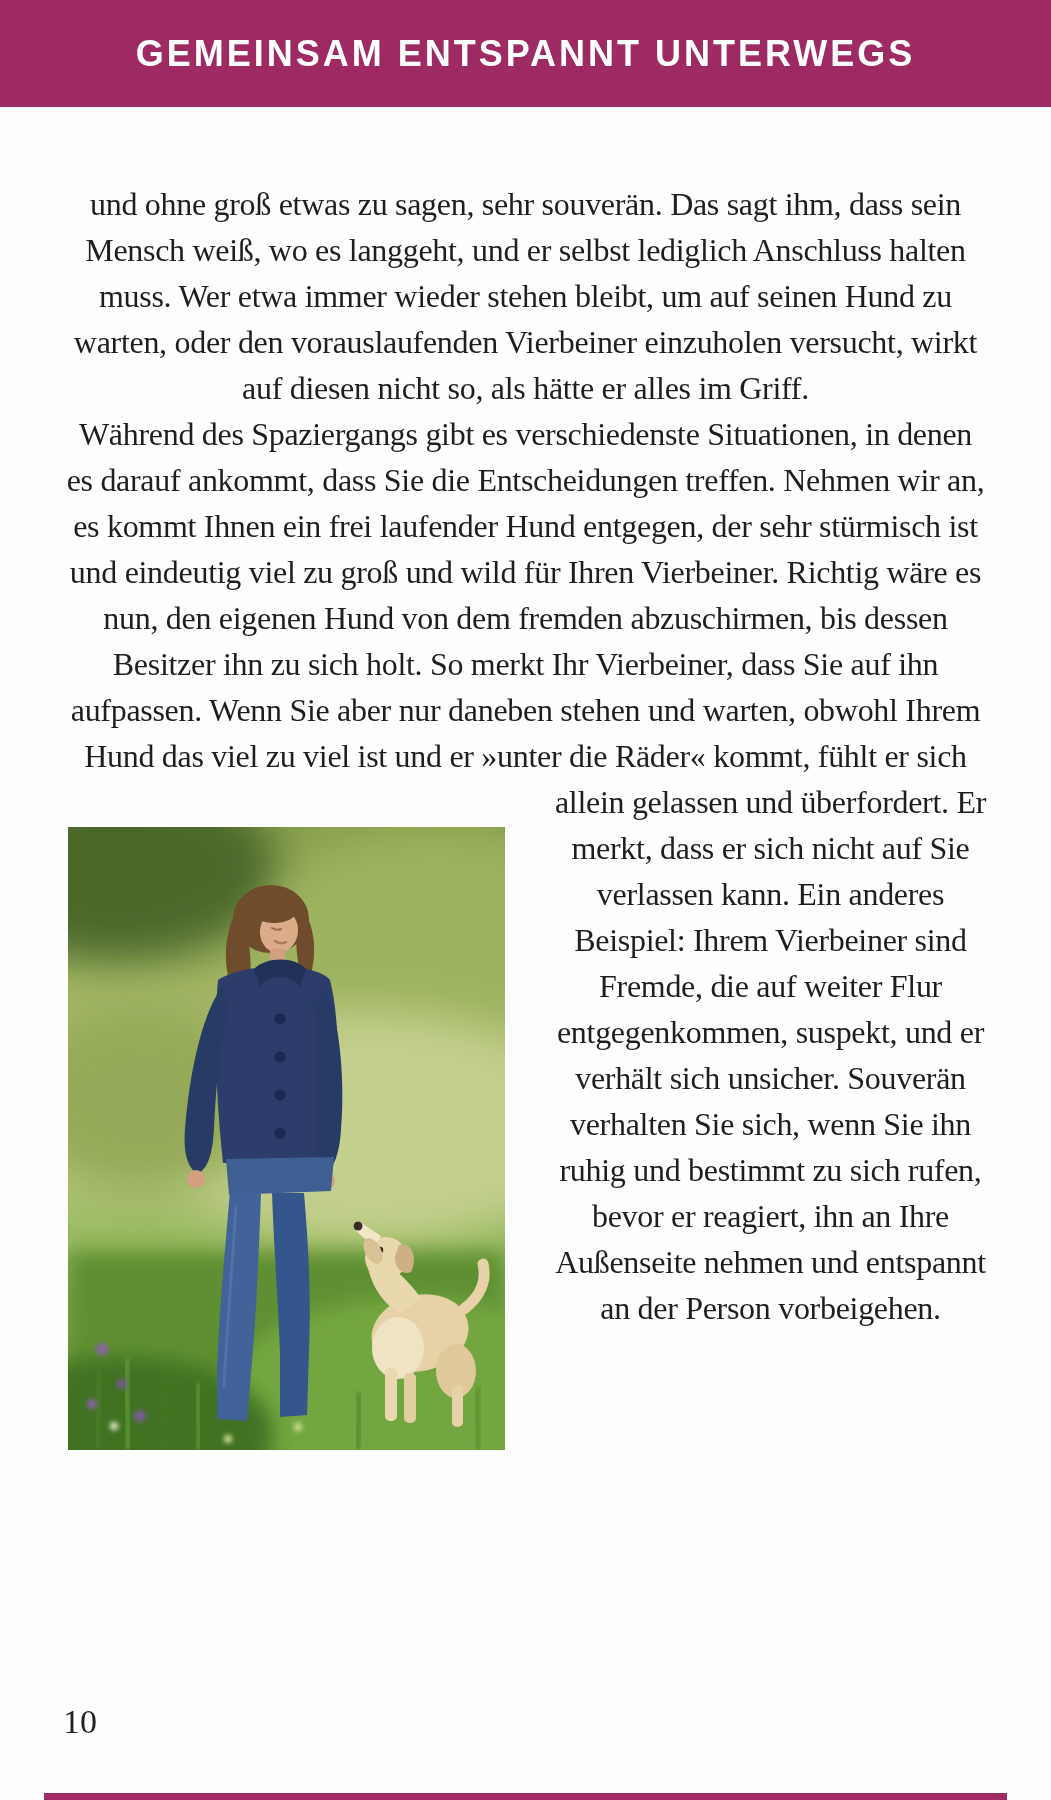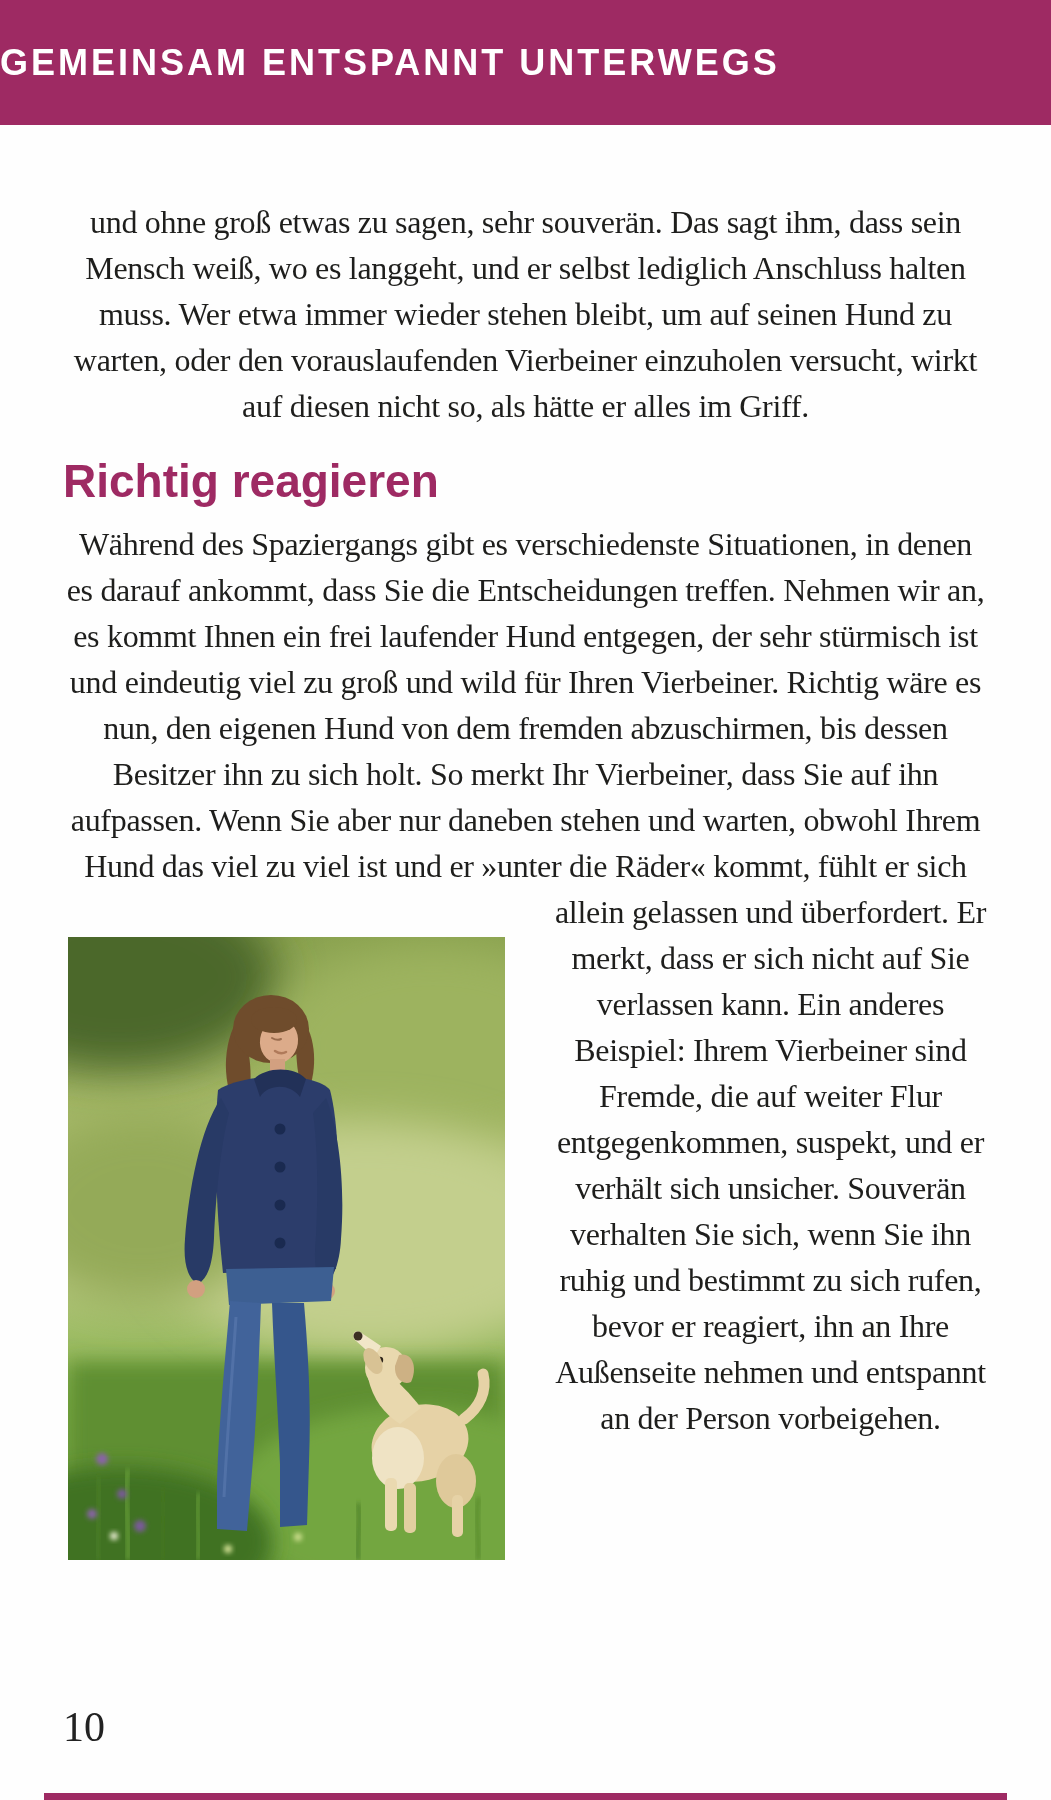--- a/index.html
+++ b/index.html
@@ -2,22 +2,22 @@
 <html lang="de"><head>
 <meta charset="utf-8">
 <style>
   html,body { margin:0; padding:0; background:#ffffff; }
   .page {
     position:relative; width:1051px; height:1800px;
     background:#fefefe; overflow:hidden;
     font-family:"Liberation Serif", serif;
   }
   .banner {
-    height:125px; background:#9e2a63;
-    display:flex; align-items:center; 
+    height:107px; background:#9e2a63;
+    display:flex; align-items:center; justify-content:center;
   }
   .banner-title {
     color:#ffffff; font-family:"Liberation Sans", sans-serif;
     font-weight:700; font-size:36px; letter-spacing:3px; white-space:nowrap;
   }
   .content { padding:74px 63px 0 63px; }
   .body-text {
     font-size:32px; line-height:46px; color:#1e1e1c;
     margin:0; text-align:center; letter-spacing:-0.3px;
   }
@@ -26,21 +26,21 @@
     color:#9e2a63; font-size:46px; line-height:52px;
     margin:26px 0 14px 0;
   }
   .photo-float {
     float:left; width:437px; padding-top:48px;
     margin:0 48px 12px 5px;
   }
   .photo-float svg { display:block; }
   .page-number {
     position:absolute; left:63px; top:1703px;
-    font-size:42px; color:#222222;
+    font-size:34px; color:#222222;
   }
   .footer-rule {
     position:absolute; left:44px; right:44px; bottom:0; height:7px;
     background:#9e2a63;
   }
 </style>
 </head>
 <body>
 
 <div class="page">
@@ -48,21 +48,20 @@
   <header class="banner">
     <span class="banner-title">GEMEINSAM ENTSPANNT UNTERWEGS</span>
   </header>
 
   <main class="content">
 
     <p class="body-text">
       <span>und ohne groß etwas zu sagen, sehr souverän. Das sagt ihm, dass sein Mensch weiß, wo es langgeht, und er selbst lediglich Anschluss halten muss. Wer etwa immer wieder stehen bleibt, um auf seinen Hund zu warten, oder den vorauslaufenden Vierbeiner einzuholen versucht, wirkt auf diesen nicht so, als hätte er alles im Griff.</span>
     </p>
 
-    <h2 class="section-heading">Richtig reagieren</h2>
 
     <p class="body-text"><span>Während des Spaziergangs gibt es verschiedenste Situationen, in denen es darauf ankommt, dass Sie die Entscheidungen treffen. Nehmen wir an, es kommt Ihnen ein frei laufender Hund entgegen, der sehr stürmisch ist und eindeutig viel zu groß und wild für Ihren Vierbeiner. Richtig wäre es nun, den eigenen Hund von dem fremden abzuschirmen, bis dessen Besitzer ihn zu sich holt. So merkt Ihr Vierbeiner, dass Sie auf ihn aufpassen. Wenn Sie aber nur daneben stehen und warten, obwohl Ihrem Hund das viel zu viel ist und er »unter die </span><span class="photo-float">
           <svg role="img" viewBox="0 0 437 623" width="437" height="623" xmlns="http://www.w3.org/2000/svg" aria-label="Frau in dunkelblauer Strickjacke geht über eine grüne Wiese, ein kleiner heller Hund schaut zu ihr hinauf">
       <defs>
         <linearGradient id="meadow" x1="0" y1="0" x2="0" y2="1">
           <stop offset="0" stop-color="#8aa24f"></stop>
           <stop offset="0.33" stop-color="#aabc6c"></stop>
           <stop offset="0.55" stop-color="#b6c77e"></stop>
           <stop offset="0.75" stop-color="#7fae46"></stop>
           <stop offset="1" stop-color="#64943a"></stop>

